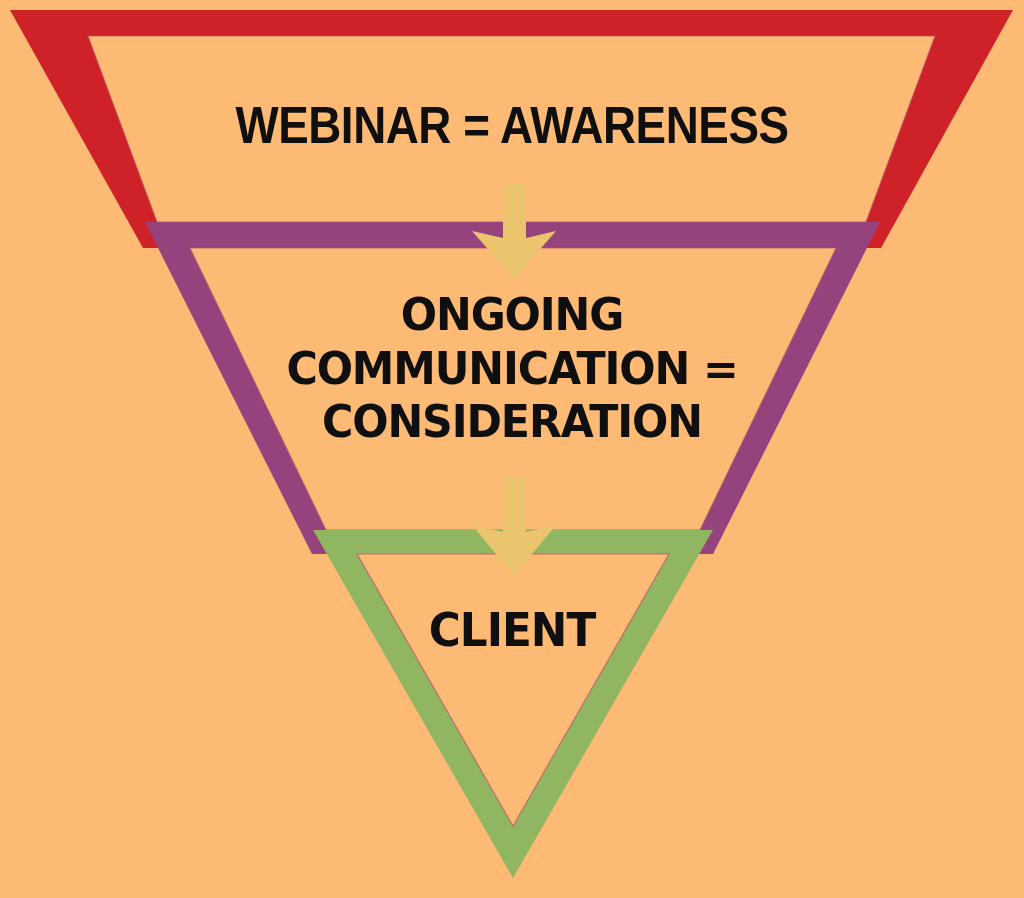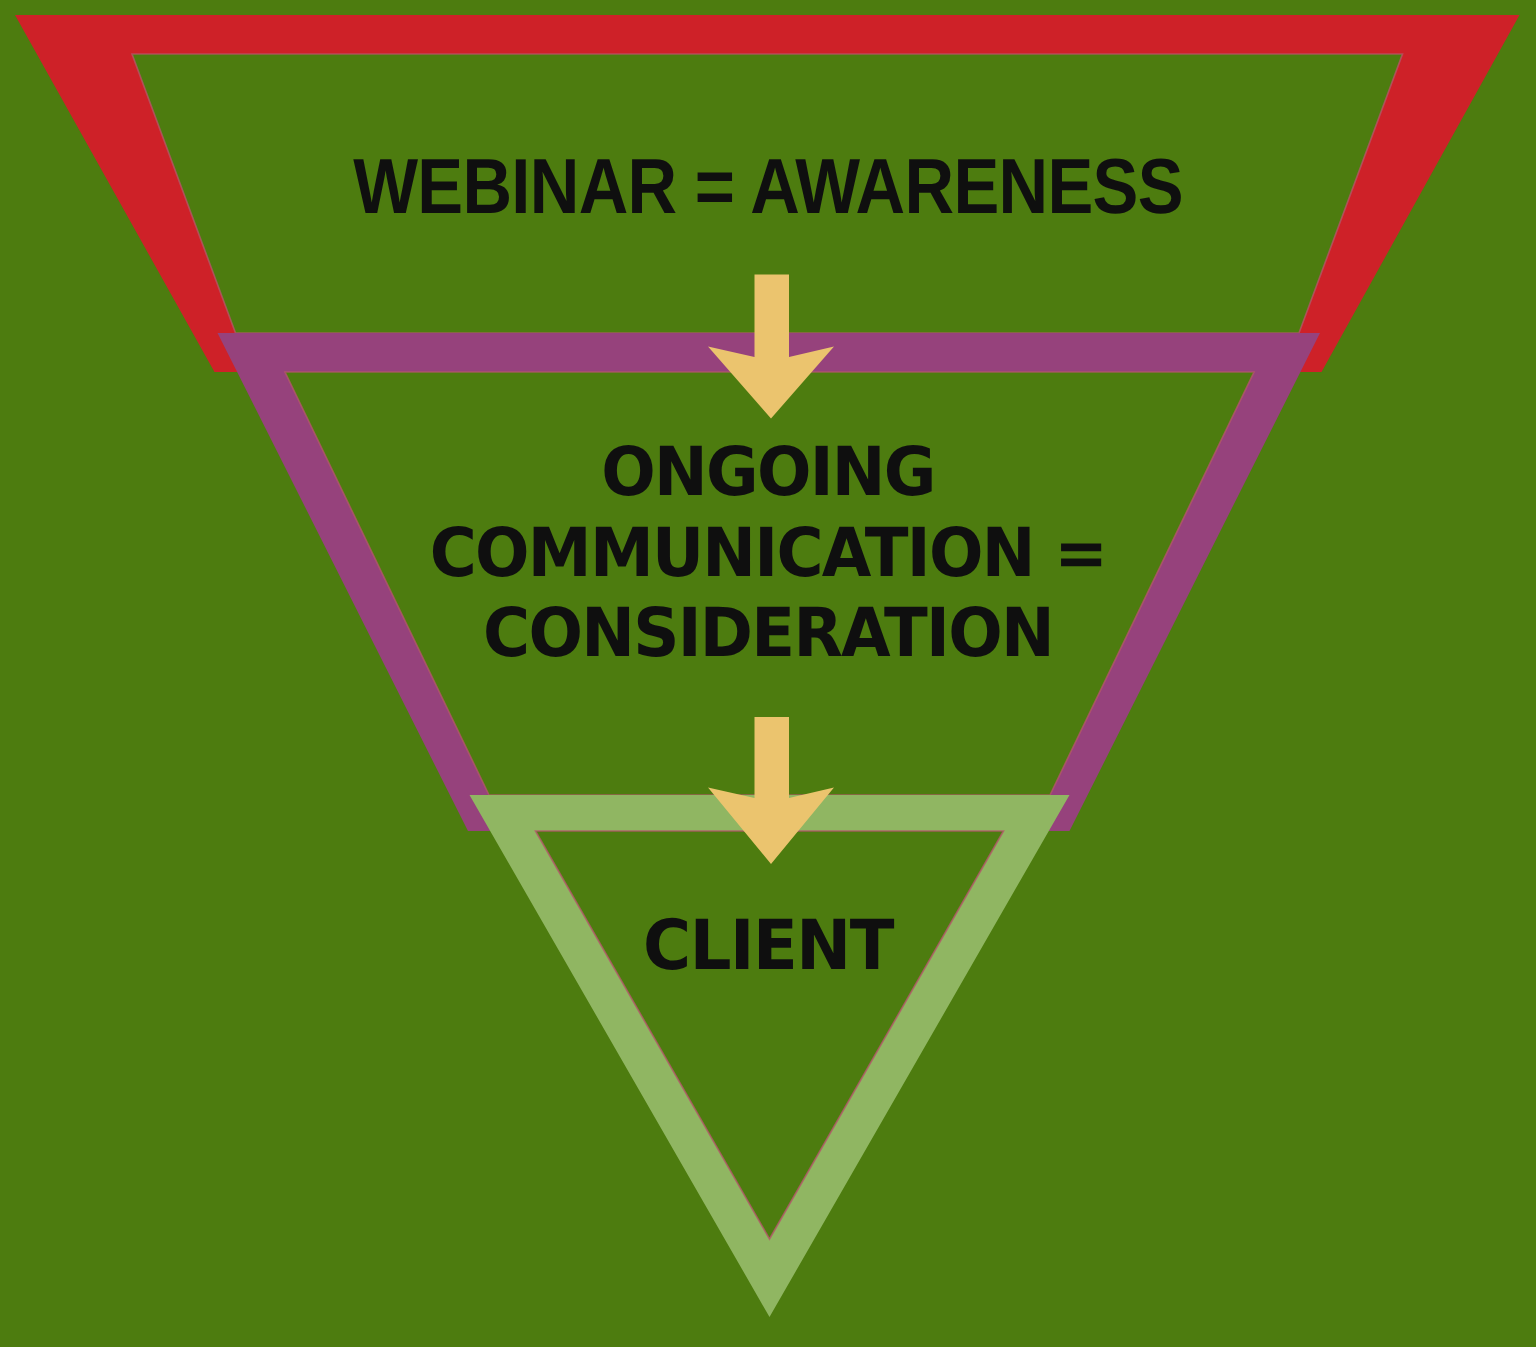--- a/index.html
+++ b/index.html
@@ -10,21 +10,21 @@
   body {
     width: 1024px;
     height: 898px;
     font-family: "Liberation Sans", sans-serif;
     overflow: hidden;
   }
   #funnel-diagram {
     position: relative;
     width: 1024px;
     height: 898px;
-    background: #4d7c0f;
+    background: #fdba74;
   }
   #funnel-svg {
     position: absolute;
     top: 0;
     left: 0;
     width: 1024px;
     height: 898px;
     display: block;
   }
   .stage-label {

